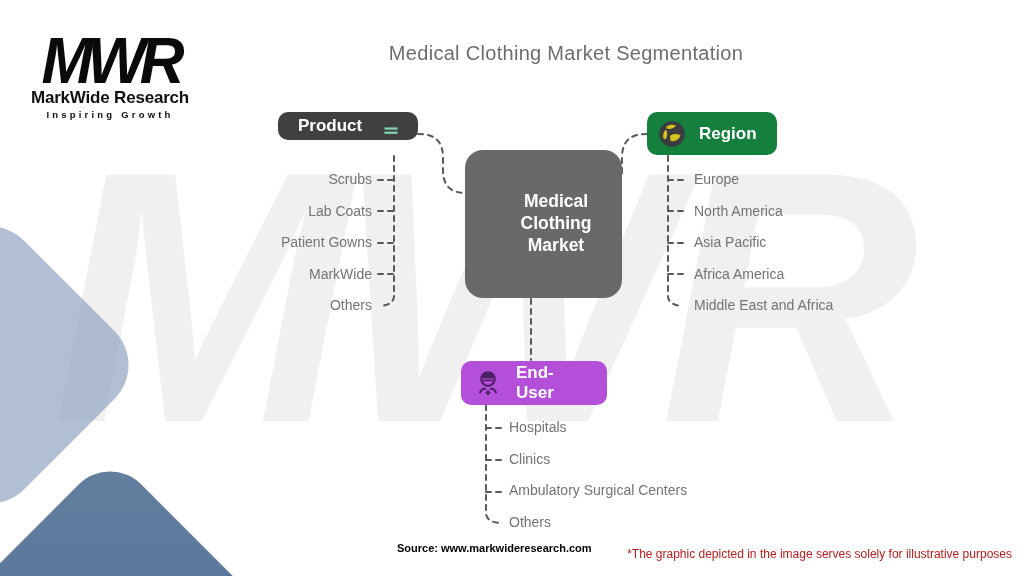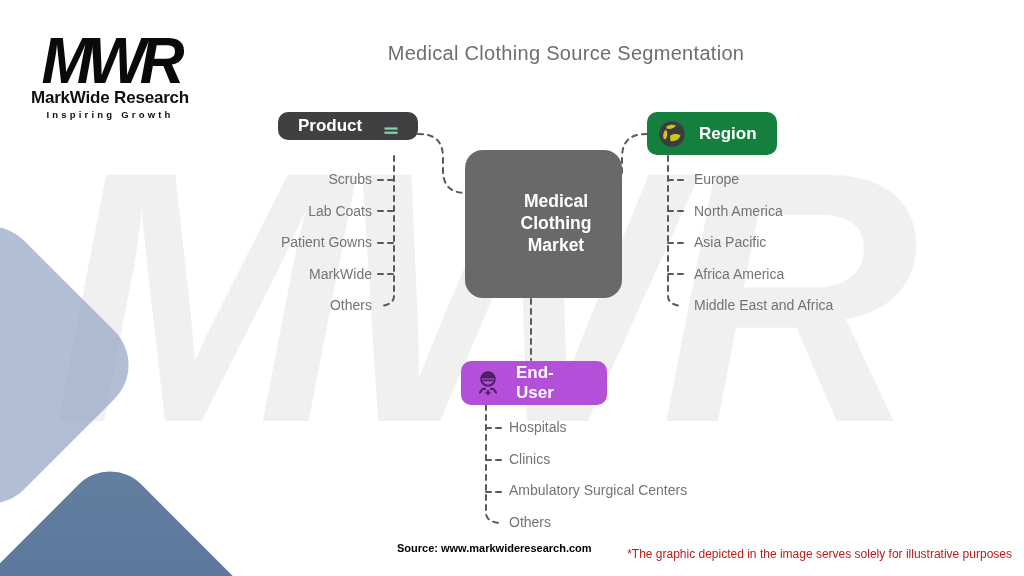--- a/index.html
+++ b/index.html
@@ -89,21 +89,21 @@
       <path d="M486,460 L502,460"></path>
       <path d="M486,492 L502,492"></path>
   </svg>
 
   <div class="logo">
     <div class="logo-mark">MWR</div>
     <div class="logo-name">MarkWide Research</div>
     <div class="logo-tagline">Inspiring Growth</div>
   </div>
 
-  <div class="title">Medical Clothing Source Segmentation</div>
+  <div class="title">Medical Clothing Market Segmentation</div>
 
   <div class="node node-center">
     <span>Medical Clothing Market</span>
   </div>
 
   <div class="node node-product">
     <span>Product</span>
     <span class="icon">
       <svg width="30" height="30" viewBox="0 0 32 32">
         <path fill="#3f3f44" d="M10.5 4.5 L5.5 7 L3 13.5 L7.5 15.2 L9 12 V27.5 H23 V12 L24.5 15.2 L29 13.5 L26.5 7 L21.5 4.5 C21 6.5 19 7.8 16 7.8 C13 7.8 11 6.5 10.5 4.5 Z"></path>

